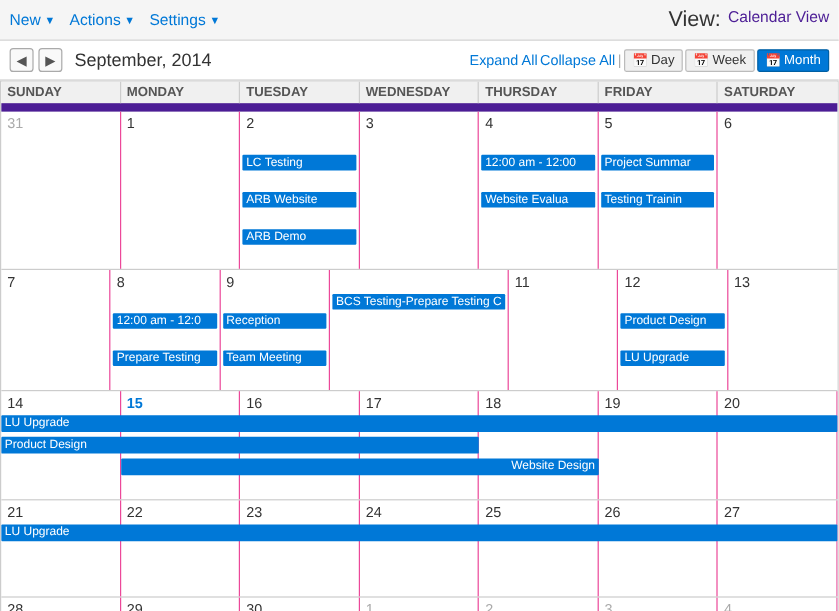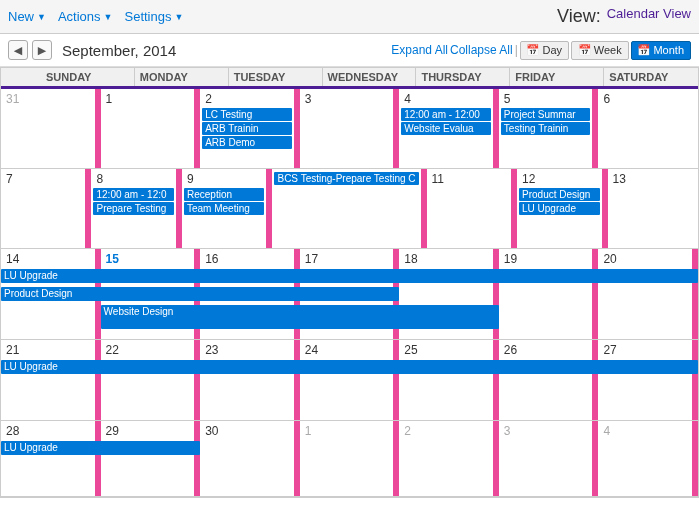--- a/index.html
+++ b/index.html
@@ -39,33 +39,33 @@
       display: flex; align-items: center; gap: 2px;
       border: 1px solid #bbb; padding: 2px 6px; cursor: pointer;
       background: #f0f0f0; font-size: 11px; color: #333; border-radius: 2px;
     }
     .view-btn.active { background: #0078d7; color: #fff; border-color: #005fa3; }
     .day-num { font-size: 12px; color: #333; padding: 1px 3px; }
     .day-num.today { color: #0078d7; font-weight: bold; }
     .day-num.other-month { color: #aaa; }
     .event {
       background: #0078d7; color: #fff; font-size: 10px;
-      padding: 1px 3px; margin: 1px 0; border-radius: 1px;
+      padding: 1px 3px; margin: 18px 0; border-radius: 1px;
       overflow: hidden; white-space: nowrap; text-overflow: ellipsis;
       cursor: pointer;
     }
 
     
     .calendar-wrapper { width: 699px; overflow: hidden; border: 1px solid #ccc; }
-    .cal-header { display: grid; grid-template-columns: repeat(7, 1fr); background: #f0f0f0; border-bottom: 3px solid #4c1d95; padding-left: 40px; }
+    .cal-header { display: grid; grid-template-columns: repeat(7, 1fr); background: #f0f0f0; border-bottom: 7px solid #4c1d95; }
     .cal-header-cell { padding: 3px 5px; font-size: 11px; font-weight: bold; color: #555; border-right: 1px solid #ccc; }
     .cal-header-cell:last-child { border-right: none; }
 
     .cal-week { display: grid; grid-template-columns: repeat(7, 1fr); border-bottom: 1px solid #ccc; position: relative; }
-    .cal-day { border-right: 6px solid #ec4899; min-height: 75px; padding: 2px; vertical-align: top; position: relative; }
+    .cal-day { border-right: 1px solid #ec4899; min-height: 75px; padding: 2px; vertical-align: top; position: relative; }
     .cal-day:last-child { border-right: none; }
   </style>
 </head>
 <body>
 
 <div class="toolbar">
   <button class="toolbar-btn">
     <span>New</span>
     <span class="arrow">▼</span>
   </button>
@@ -122,21 +122,21 @@
   <div class="cal-week" style="min-height:80px;">
     <div class="cal-day">
       <div class="day-num other-month">31</div>
     </div>
     <div class="cal-day">
       <div class="day-num">1</div>
     </div>
     <div class="cal-day">
       <div class="day-num">2</div>
       <div class="event">LC Testing</div>
-      <div class="event">ARB Trainin</div>
+      <div class="event">ARB Website</div>
       <div class="event">ARB Demo</div>
     </div>
     <div class="cal-day">
       <div class="day-num">3</div>
     </div>
     <div class="cal-day">
       <div class="day-num">4</div>
       <div class="event">12:00 am - 12:00</div>
       <div class="event">Website Evalua</div>
     </div>
@@ -207,21 +207,21 @@
 
       <div style="position:relative; height:16px; margin-bottom:2px;">
         <div style="position:absolute; left:0; right:0; height:14px; background:#0078d7; color:#fff; font-size:10px; padding:1px 3px; border-radius:1px; overflow:hidden; white-space:nowrap; pointer-events:all;">LU Upgrade</div>
       </div>
 
       <div style="position:relative; height:16px; margin-bottom:2px;">
         <div style="position:absolute; left:0; right:calc(3*100%/7); height:14px; background:#0078d7; color:#fff; font-size:10px; padding:1px 3px; border-radius:1px; overflow:hidden; white-space:nowrap; pointer-events:all;">Product Design</div>
       </div>
 
       <div style="position:relative; height:16px; margin-bottom:2px;">
-        <div style="position:absolute; left:calc(1*100%/7); right:calc(2*100%/7); height:24px; background:#0078d7; color:#fff; font-size:10px; padding:1px 3px; border-radius:1px; overflow:hidden; white-space:nowrap; pointer-events:all;">Website Design</div>
+        <div style="position:absolute; left:calc(1*100%/7); right:calc(2*100%/7); height:14px; background:#0078d7; color:#fff; font-size:10px; padding:1px 3px; border-radius:1px; overflow:hidden; white-space:nowrap; pointer-events:all;text-align:right;">Website Design</div>
       </div>
     </div>
   </div>
 
   <div class="cal-week" style="min-height:80px; position:relative;">
     <div class="cal-day" style="min-height:80px;">
       <div class="day-num">21</div>
     </div>
     <div class="cal-day">
       <div class="day-num">22</div>

